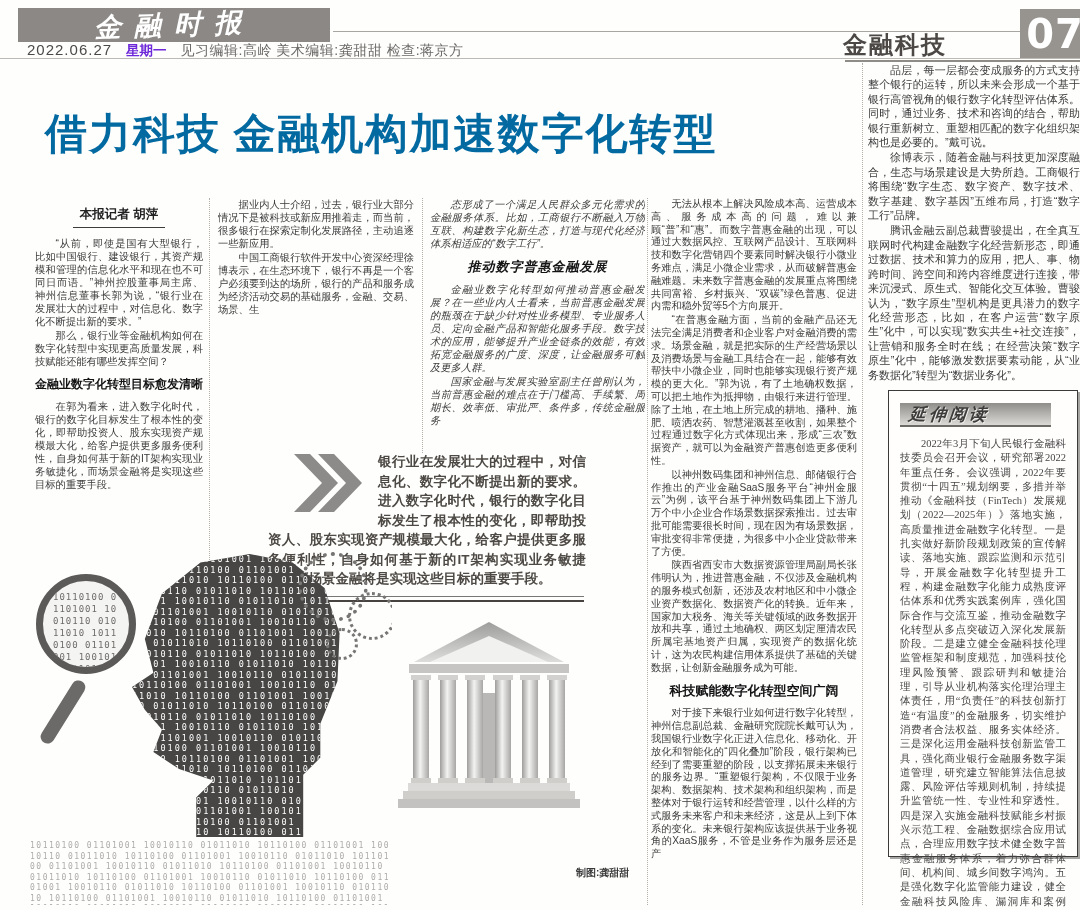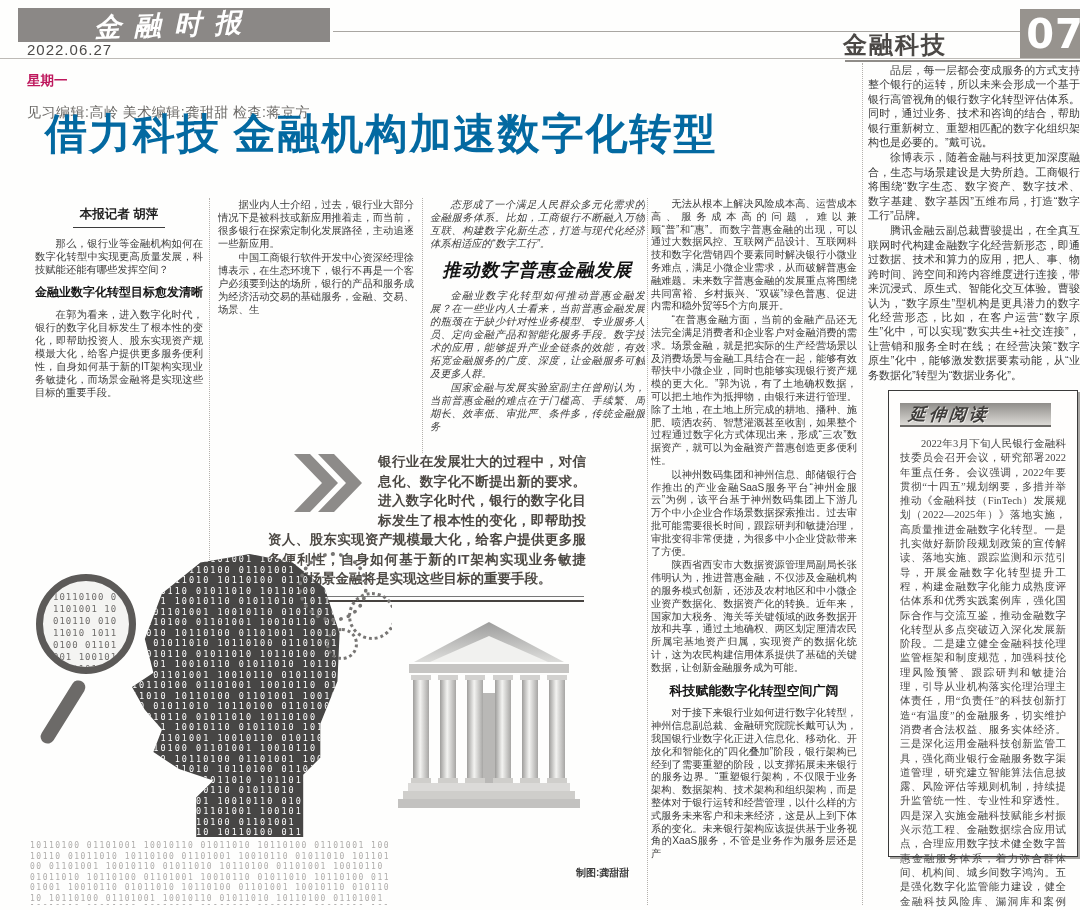--- a/index.html
+++ b/index.html
@@ -7,23 +7,23 @@
         font-family:"Liberation Sans",sans-serif;color:#3b3b3b;}
 
   
   .logo-box{position:absolute;left:18px;top:8px;width:312px;height:34px;background:#8b8886;
             display:flex;align-items:center;justify-content:center;}
   .logo-box span{font-family:"Liberation Serif",serif;font-style:italic;font-weight:bold;
                  font-size:27px;color:#ffffff;letter-spacing:13px;transform:rotate(-2deg);white-space:nowrap;}
   .hline-a{position:absolute;left:333px;top:31px;width:747px;height:0;border-top:1px solid #a9a6a2;}
   .hline-b{position:absolute;left:0;top:58px;width:1080px;height:0;border-top:1px solid #bdbab6;}
   .hline-c{position:absolute;left:845px;top:60px;width:235px;height:0;border-top:2px solid #8f8c88;}
-  .dateline{position:absolute;left:27px;top:41px;height:16px;display:flex;align-items:baseline;gap:14px;white-space:nowrap;flex-direction:column;}
+  .dateline{position:absolute;left:27px;top:41px;height:16px;display:flex;align-items:baseline;gap:14px;white-space:nowrap;}
   .date-txt{font-size:15px;color:#4c4a48;letter-spacing:1px;}
-  .weekday-txt{font-size:13.5px;font-weight:bold;color:#be185d;}
+  .weekday-txt{font-size:13.5px;font-weight:bold;color:#6d28d9;}
   .editors-txt{font-size:14px;color:#6b6966;letter-spacing:0.5px;}
   .section-title{position:absolute;left:843px;top:29px;font-size:24px;font-weight:bold;color:#4b4845;letter-spacing:2px;}
   .page-num{position:absolute;left:1008px;top:9px;width:70px;height:49px;background:#97938e;
             display:flex;align-items:center;justify-content:center;
             font-family:"DejaVu Sans",sans-serif;font-weight:bold;font-size:40px;color:#ffffff;letter-spacing:1px;margin-left:12px;}
 
   
   .headline{position:absolute;left:45px;top:106px;width:780px;white-space:nowrap;
             font-family:"Liberation Serif",serif;font-weight:bold;font-size:42px;color:#0369a1;letter-spacing:2px;}
 
@@ -34,21 +34,21 @@
   .col-2{left:218px;top:198px;width:196px;height:258px;}
   .col-3{left:430px;top:198px;width:215px;height:310px;font-style:italic;}
   .col-4{left:651px;top:198px;width:206px;height:707px;}
   .col-4 p{font-size:10.2px;line-height:12.8px;}
   .col-5{left:868px;top:63px;width:212px;height:325px;}
   .col-5 p{font-size:11px;line-height:14.4px;}
   .byline{font-size:12.5px;font-weight:bold;color:#222;text-align:center;margin:8px 0 4px 0;}
   .byline-rule{width:92px;margin:0 auto 9px auto;border-bottom:1.5px solid #3c3c3c;}
   .sec-head{font-weight:bold;text-align:center;color:#141414;margin:8px 0 7px 0;}
   .sec-head.h1{font-size:12px;}
-  .sec-head.h2{font-size:18px;letter-spacing:1px;}
+  .sec-head.h2{font-size:13px;letter-spacing:1px;}
   .sec-head.h3{font-size:13px;}
 
   .vsep{position:absolute;width:0;border-left:1px dotted #b3b0ac;}
   .sep-1{left:209px;top:198px;height:412px;}
   .sep-2{left:422px;top:198px;height:255px;}
   .sep-3{left:647px;top:198px;height:707px;}
   .sep-4{left:862px;top:63px;height:842px;}
 
   
   .pullquote{position:absolute;left:268px;top:452px;width:318px;height:158px;}
@@ -128,41 +128,42 @@
   <div class="headline">借力科技 金融机构加速数字化转型</div>
 
   <div class="vsep sep-1"></div>
   <div class="vsep sep-2"></div>
   <div class="vsep sep-3"></div>
   <div class="vsep sep-4"></div>
 
   <div class="col col-1">
     <div class="byline">本报记者 胡萍</div>
     <div class="byline-rule"></div>
+    <p>“从前，即使是国有大型银行，比如中国银行、建设银行，其资产规模和管理的信息化水平和现在也不可同日而语。”神州控股董事局主席、神州信息董事长郭为说，“银行业在发展壮大的过程中，对信息化、数字化不断提出新的要求。”</p>
     <p>那么，银行业等金融机构如何在数字化转型中实现更高质量发展，科技赋能还能有哪些发挥空间？</p>
     <div class="sec-head h1">金融业数字化转型目标愈发清晰</div>
     <p>在郭为看来，进入数字化时代，银行的数字化目标发生了根本性的变化，即帮助投资人、股东实现资产规模最大化，给客户提供更多服务便利性，自身如何基于新的IT架构实现业务敏捷化，而场景金融将是实现这些目标的重要手段。</p>
   </div>
 
   <div class="col col-2">
     <p>据业内人士介绍，过去，银行业大部分情况下是被科技或新应用推着走，而当前，很多银行在探索定制化发展路径，主动追逐一些新应用。</p>
     <p>中国工商银行软件开发中心资深经理徐博表示，在生态环境下，银行不再是一个客户必须要到达的场所，银行的产品和服务成为经济活动交易的基础服务，金融、交易、场景、生</p>
   </div>
 
   <div class="col col-3">
     <p>态形成了一个满足人民群众多元化需求的金融服务体系。比如，工商银行不断融入万物互联、构建数字化新生态，打造与现代化经济体系相适应的“数字工行”。</p>
     <div class="sec-head h2">推动数字普惠金融发展</div>
     <p>金融业数字化转型如何推动普惠金融发展？在一些业内人士看来，当前普惠金融发展的瓶颈在于缺少针对性业务模型、专业服务人员、定向金融产品和智能化服务手段。数字技术的应用，能够提升产业全链条的效能，有效拓宽金融服务的广度、深度，让金融服务可触及更多人群。</p>
     <p>国家金融与发展实验室副主任曾刚认为，当前普惠金融的难点在于门槛高、手续繁、周期长、效率低、审批严、条件多，传统金融服务</p>
   </div>
 
   <div class="col col-4">
     <p>无法从根本上解决风险成本高、运营成本高、服务成本高的问题，难以兼顾“普”和“惠”。而数字普惠金融的出现，可以通过大数据风控、互联网产品设计、互联网科技和数字化营销四个要素同时解决银行小微业务难点，满足小微企业需求，从而破解普惠金融难题。未来数字普惠金融的发展重点将围绕共同富裕、乡村振兴、“双碳”绿色普惠、促进内需和稳外贸等5个方向展开。</p>
     <p>“在普惠金融方面，当前的金融产品还无法完全满足消费者和企业客户对金融消费的需求。场景金融，就是把实际的生产经营场景以及消费场景与金融工具结合在一起，能够有效帮扶中小微企业，同时也能够实现银行资产规模的更大化。”郭为说，有了土地确权数据，可以把土地作为抵押物，由银行来进行管理。除了土地，在土地上所完成的耕地、播种、施肥、喷洒农药、智慧灌溉甚至收割，如果整个过程通过数字化方式体现出来，形成“三农”数据资产，就可以为金融资产普惠创造更多便利性。</p>
-    <p>以神州数码集团和神州信息、邮储银行合作推出的产业金融SaaS服务平台“神州金服云”为例，该平台基于神州数码集团上下游几万个中小企业合作场景数据探索推出。过去审批可能需要很长时间，跟踪研判和敏捷治理，审批变得非常便捷，为很多中小企业贷款带来了方便。</p>
+    <p>以神州数码集团和神州信息、邮储银行合作推出的产业金融SaaS服务平台“神州金服云”为例，该平台基于神州数码集团上下游几万个中小企业合作场景数据探索推出。过去审批可能需要很长时间，现在因为有场景数据，审批变得非常便捷，为很多中小企业贷款带来了方便。</p>
     <p>陕西省西安市大数据资源管理局副局长张伟明认为，推进普惠金融，不仅涉及金融机构的服务模式创新，还涉及农村地区和中小微企业资产数据化、数据资产化的转换。近年来，国家加大税务、海关等关键领域的政务数据开放和共享，通过土地确权、两区划定厘清农民所属宅基地资产归属，实现资产的数据化统计，这为农民构建信用体系提供了基础的关键数据，让创新金融服务成为可能。</p>
     <div class="sec-head h3">科技赋能数字化转型空间广阔</div>
     <p>对于接下来银行业如何进行数字化转型，神州信息副总裁、金融研究院院长戴可认为，我国银行业数字化正进入信息化、移动化、开放化和智能化的“四化叠加”阶段，银行架构已经到了需要重塑的阶段，以支撑拓展未来银行的服务边界。“重塑银行架构，不仅限于业务架构、数据架构、技术架构和组织架构，而是整体对于银行运转和经营管理，以什么样的方式服务未来客户和未来经济，这是从上到下体系的变化。未来银行架构应该提供基于业务视角的XaaS服务，不管是业务作为服务层还是产</p>
   </div>
 
   <div class="pullquote">
     <div class="pq-chevrons">
       <svg width="80" height="58" viewBox="0 0 80 58">
         <path d="M2,0 L30,29 L2,58 L18,58 L46,29 L18,0 Z" fill="#8d8b89"></path>
         <path d="M26,0 L54,29 L26,58 L42,58 L70,29 L42,0 Z" fill="#8d8b89"></path>

